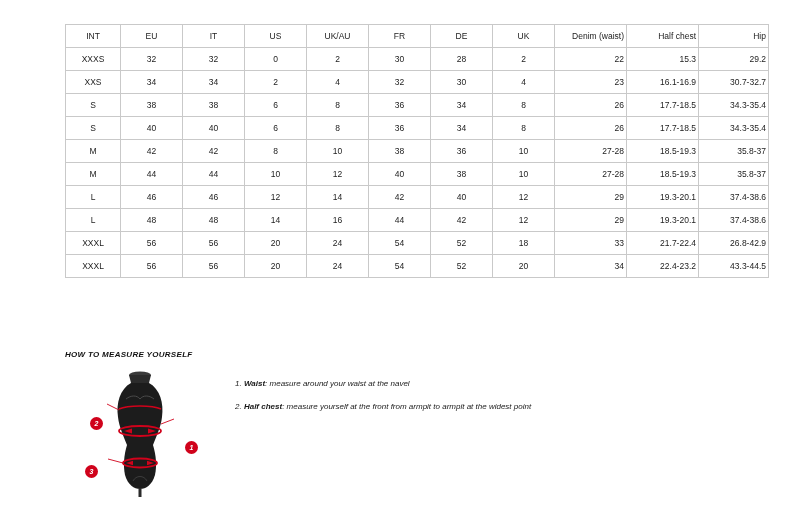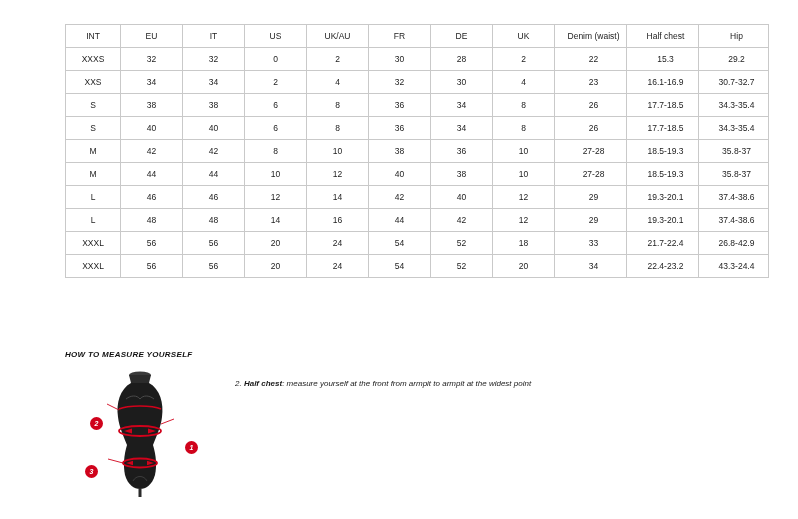--- a/index.html
+++ b/index.html
@@ -52,21 +52,21 @@
   }
   
   table.size-table col.c-int { width: 55px; }
   table.size-table col.c-std { width: 62px; }
   table.size-table col.c-denim { width: 72px; }
   table.size-table col.c-half { width: 72px; }
   table.size-table col.c-hip  { width: 70px; }
 
   table.size-table td.left-cell,
   table.size-table th.left-cell {
-    text-align: center;
+    text-align: right;
     padding-left: 8px;
   }
 
   
   .howto {
     position: absolute;
     left: 65px;
     top: 350px;
     width: 680px;
     font-style: italic;
@@ -283,21 +283,21 @@
           <td>XXXL</td>
           <td>56</td>
           <td>56</td>
           <td>20</td>
           <td>24</td>
           <td>54</td>
           <td>52</td>
           <td>20</td>
           <td class="left-cell">34</td>
           <td class="left-cell">22.4-23.2</td>
-          <td class="left-cell">43.3-24.4</td>
+          <td class="left-cell">43.3-44.5</td>
         </tr>
       </tbody>
     </table>
   </div>
 
   <div class="howto">
     <div class="howto-title">HOW TO MEASURE YOURSELF</div>
 
     <div class="howto-body">
 
@@ -331,20 +331,24 @@
           <line x1="19" y1="41" x2="7" y2="35" stroke="#d0021b" stroke-width="0.9"></line>
           <line x1="23" y1="94" x2="8" y2="90" stroke="#d0021b" stroke-width="0.9"></line>
         </svg>
 
         <div class="badge badge-1">1</div>
         <div class="badge badge-2">2</div>
         <div class="badge badge-3">3</div>
       </div>
 
       <div class="instructions">
+        <div class="instruction">
+          <span>1.</span>
+          <b>Waist</b><span>: measure around your waist at the navel</span>
+        </div>
         <div class="instruction">
           <span>2.</span>
           <b>Half chest</b><span>: measure yourself at the front from armpit to armpit at the widest point</span>
         </div>
       </div>
 
     </div>
   </div>
 
 </div>

